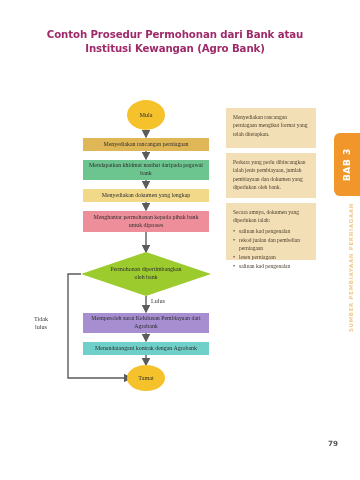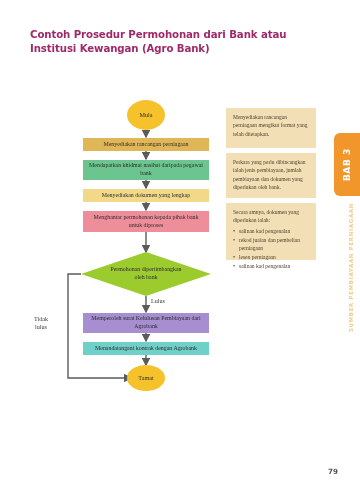--- a/index.html
+++ b/index.html
@@ -25,20 +25,21 @@
     position: absolute;
     left: 30px;
     top: 28px;
     width: 290px;
     font-family: "DejaVu Sans", sans-serif;
     font-weight: bold;
     font-size: 10.2px;
     line-height: 1.38;
     color: #9e2a6a;
     letter-spacing: -0.1px;
+    text-align: center;
   }
 
   .intro-text {
     position: absolute;
     left: 33px;
     top: 64px;
     width: 287px;
     font-family: "Liberation Serif", serif;
     font-size: 7.1px;
     line-height: 1.62;
@@ -156,21 +157,21 @@
     color: #f3c98b;
     writing-mode: vertical-rl;
     transform: rotate(180deg);
     letter-spacing: 0.75px;
     white-space: nowrap;
   }
 
   .page-number {
     position: absolute;
     right: 22px;
-    bottom: 4px;
+    bottom: 32px;
     font-family: "DejaVu Sans", sans-serif;
     font-size: 7.2px;
     font-weight: bold;
     color: #555555;
   }
 </style>
 </head>
 <body>
 
 <div id="page">

